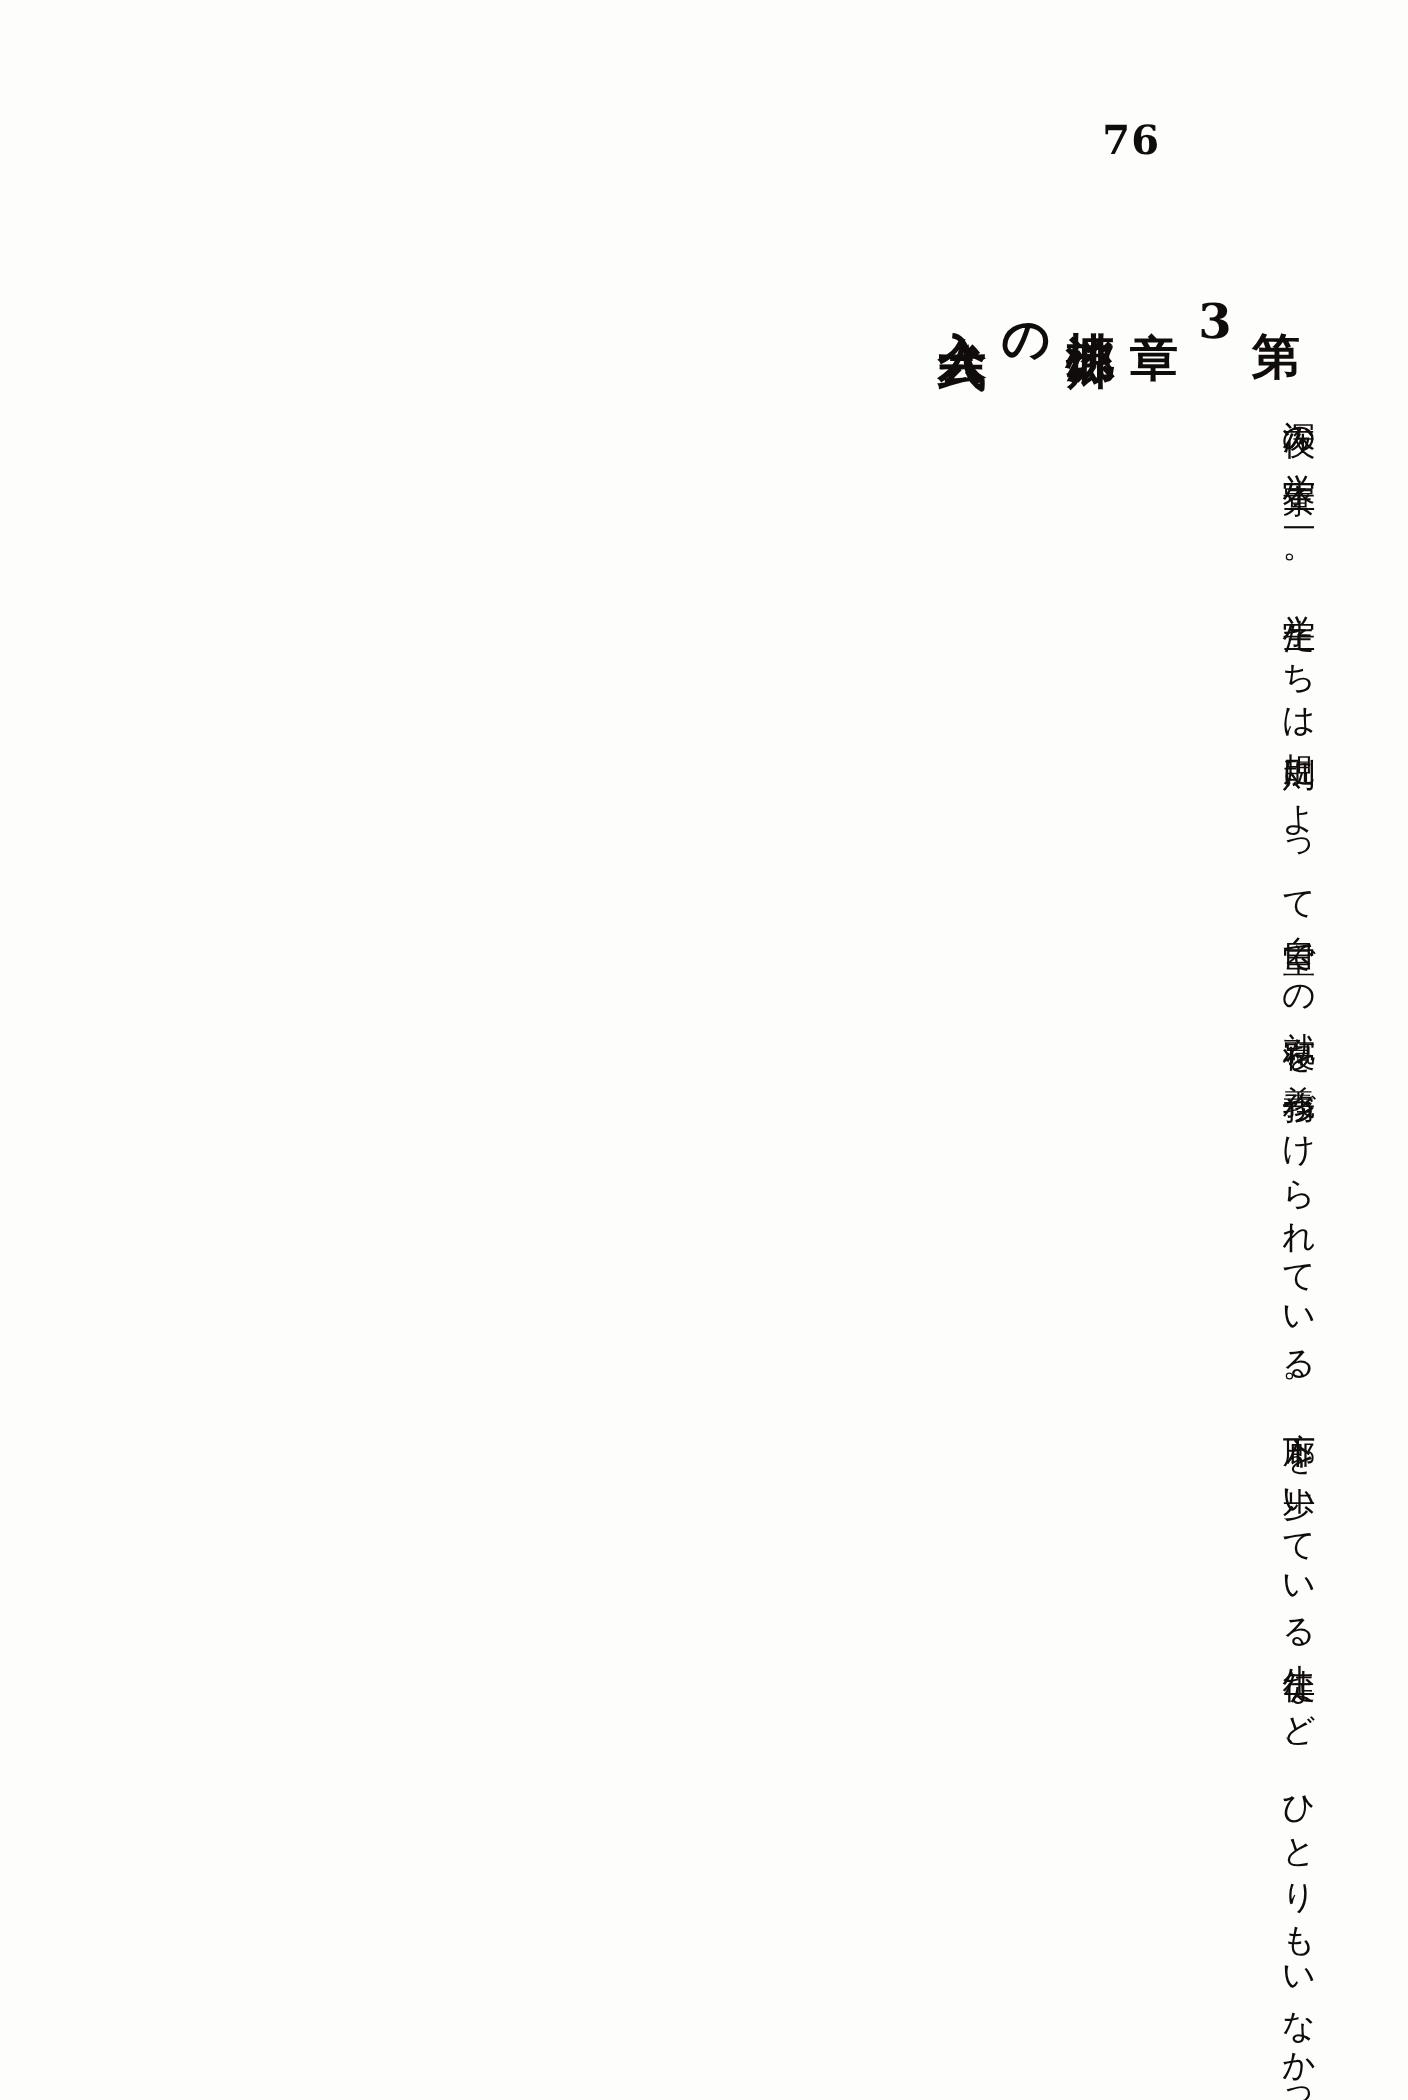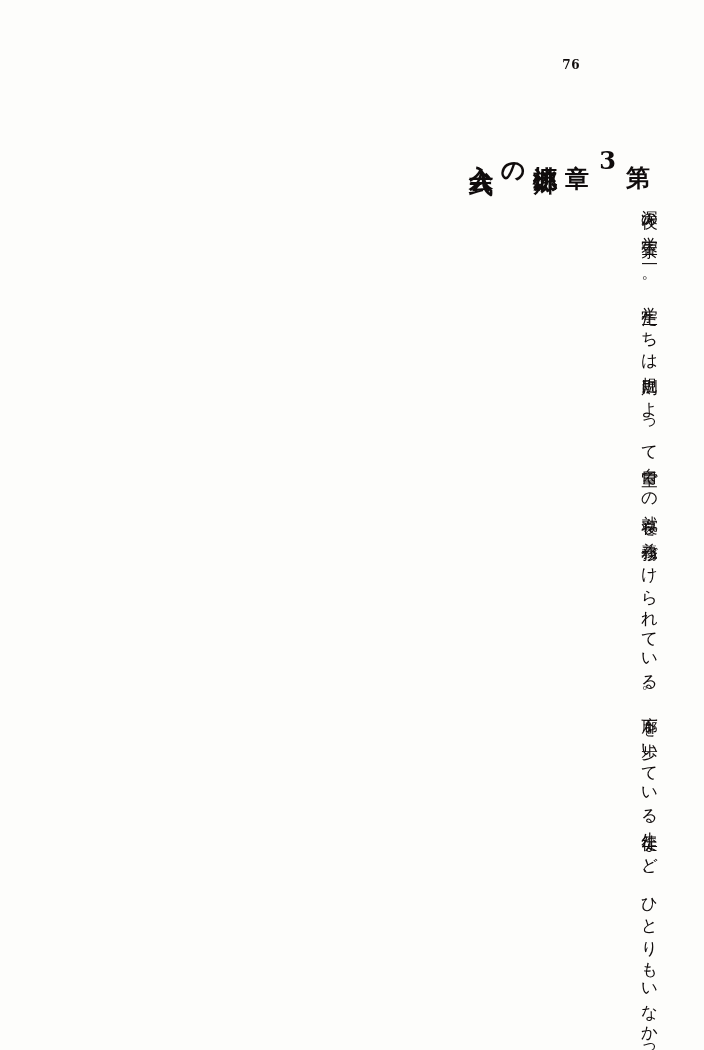--- a/index.html
+++ b/index.html
@@ -18,21 +18,21 @@
     position: relative;
     width: 704px;
     height: 1050px;
     background: #fdfdfb;
   }
   
   .page-number {
     position: absolute;
     top: 58px;
     right: 124px;
-    font-size: 12px;
+    font-size: 20px;
     font-weight: bold;
     font-family: "DejaVu Serif", serif;
     letter-spacing: 0.5px;
   }
   
   .text-block {
     position: absolute;
     top: 118px;
     left: 40px;
     width: 624px;

